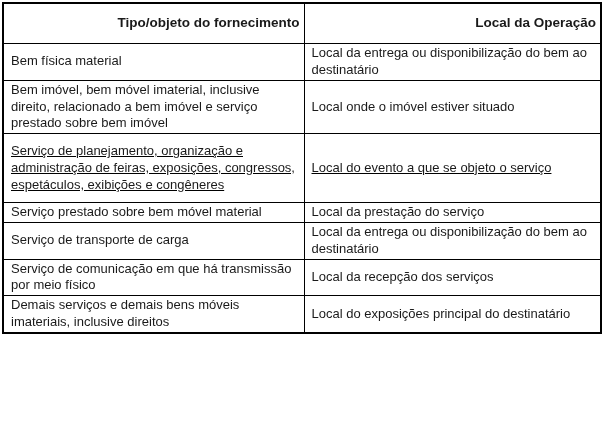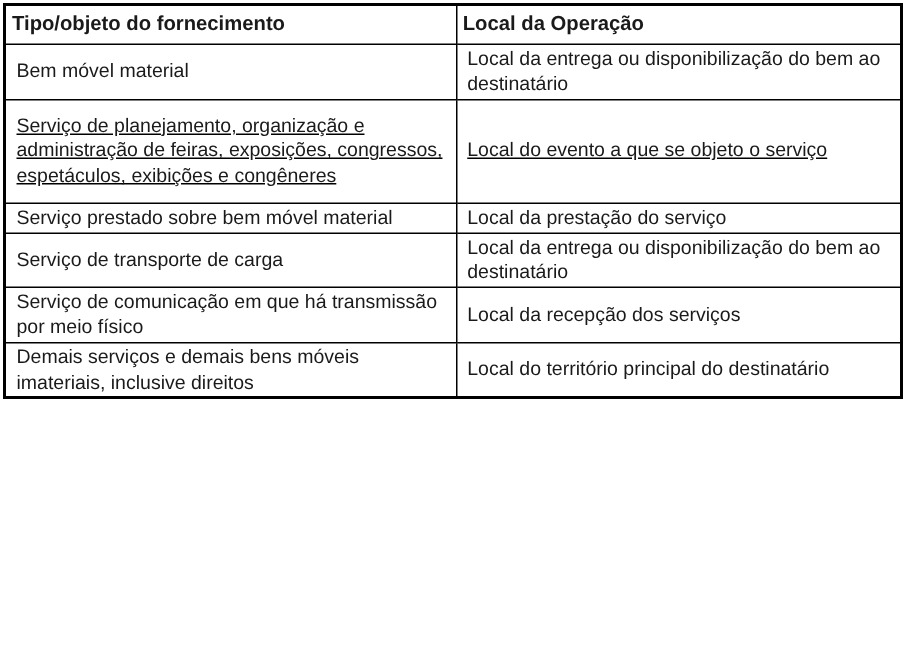--- a/index.html
+++ b/index.html
@@ -27,23 +27,23 @@
     padding: 1px 7px;
     font-size: 13px;
     line-height: 16.8px;
     color: #1a1a1a;
     vertical-align: middle;
     text-align: left;
     overflow: hidden;
   }
   .rules-table th {
     font-weight: bold;
-    text-align: left;
+    text-align: right;
     font-size: 13.5px;
-    padding: 4px 4px;
+    padding: 11px 4px;
   }
   col.col-tipo  { width: 301px; }
   col.col-local { width: 297px; }
 </style>
 </head>
 <body>
 
 <div class="page">
   <table class="rules-table">
     <colgroup>
@@ -51,38 +51,42 @@
       <col class="col-local">
     </colgroup>
     <thead>
       <tr style="height:19px;">
         <th>Tipo/objeto do fornecimento</th>
         <th>Local da Operação</th>
       </tr>
     </thead>
     <tbody>
       <tr style="height:37px;">
-        <td>Bem móvel material</td>
+        <td>Bem física material</td>
         <td>Local da entrega ou disponibilização do bem ao destinatário</td>
+      </tr>
+      <tr style="height:53px;">
+        <td>Bem imóvel, bem móvel imaterial, inclusive direito, relacionado a bem imóvel e serviço prestado sobre bem imóvel</td>
+        <td>Local onde o imóvel estiver situado</td>
       </tr>
       <tr style="height:69px;text-decoration:underline;">
         <td>Serviço de planejamento, organização e administração de feiras, exposições, congressos, espetáculos, exibições e congêneres</td>
         <td>Local do evento a que se objeto o serviço</td>
       </tr>
       <tr style="height:18px;">
         <td>Serviço prestado sobre bem móvel material</td>
         <td>Local da prestação do serviço</td>
       </tr>
       <tr style="height:34px;padding-left:32px;">
         <td>Serviço de transporte de carga</td>
         <td>Local da entrega ou disponibilização do bem ao destinatário</td>
       </tr>
       <tr style="height:34px;">
         <td>Serviço de comunicação em que há transmissão por meio físico</td>
         <td>Local da recepção dos serviços</td>
       </tr>
       <tr style="height:37px;">
         <td>Demais serviços e demais bens móveis imateriais, inclusive direitos</td>
-        <td>Local do território principal do destinatário</td>
+        <td>Local do exposições principal do destinatário</td>
       </tr>
     </tbody>
   </table>
 </div>
 
 </body></html>

